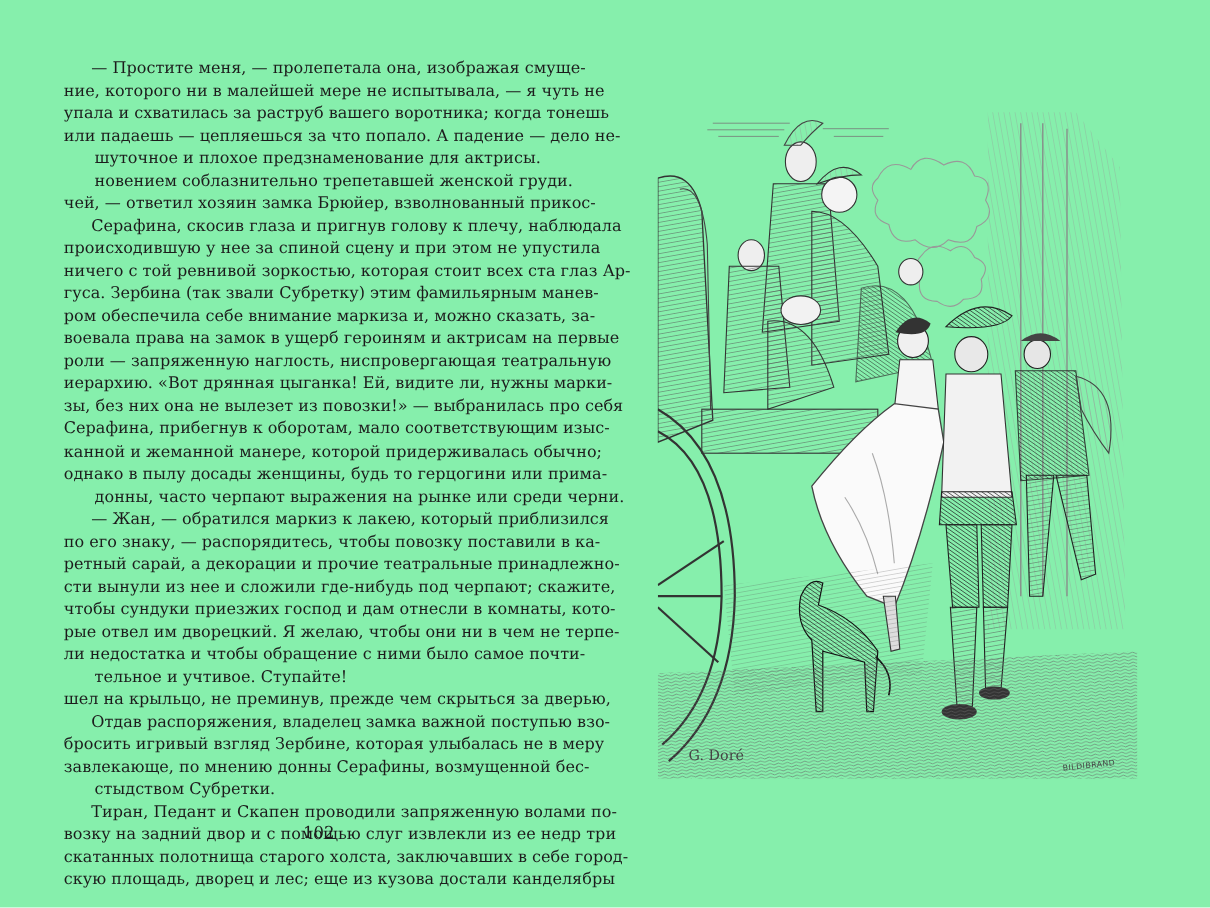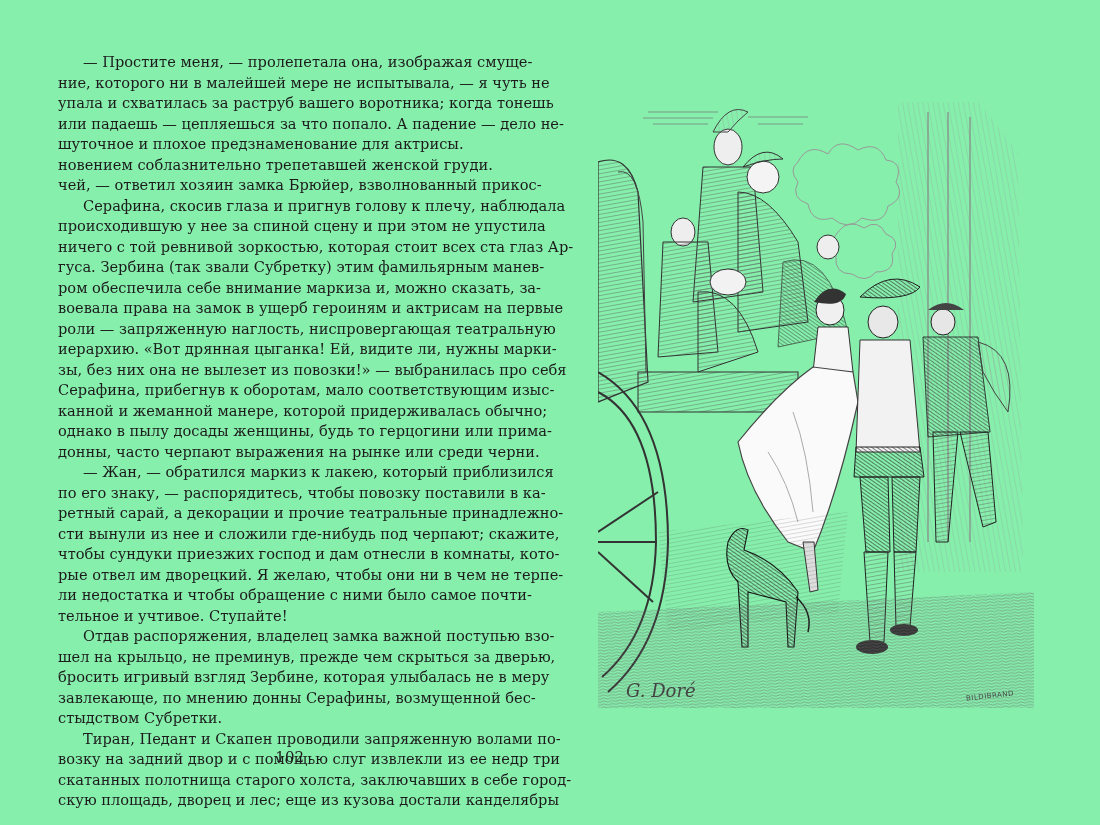--- a/index.html
+++ b/index.html
@@ -5,31 +5,31 @@
   html, body { margin: 0; padding: 0; background: #ffffff; }
   body { width: 1100px; height: 825px; position: relative; overflow: hidden; }
   .spread { position: absolute; inset: 0; background: #86efac; }
   .page-left {
     position: absolute; left: 58px; top: 52px; width: 412px;
     font-family: "DejaVu Serif", "Liberation Serif", serif;
     color: #1c1c1c; font-size: 14.6px; line-height: 20.5px;
   }
   .line { display: block; white-space: nowrap; text-align: justify; text-align-last: justify; height: 20.5px; overflow: visible; }
   .line.indent { padding-left: 25px; }
-  .line.last { text-align-last: left; }
+  .line.last { text-align-last: left; margin-left: 28px; }
   .folio {
     position: absolute; left: 244px; top: 748px; width: 60px; text-align: right;
     font-family: "DejaVu Serif", "Liberation Serif", serif; font-size: 15px; color: #1c1c1c;
   }
   .plate {
     position: absolute; left: 598px; top: 72px; width: 436px; height: 636px;
   }
   .plate svg { width: 100%; height: 100%; display: block; }
   .sig { position: absolute; font-family: "DejaVu Serif", serif; color: #444; }
-  .sig-dore { left: 626px; top: 680px; font-size: 18px; font-style: italic; }
+  .sig-dore { left: 626px; top: 680px; font-size: 13px; }
   .sig-engr { left: 966px; top: 692px; font-size: 7px; letter-spacing: 0.5px; font-family: "DejaVu Sans", sans-serif; transform: rotate(-6deg); }
 </style>
 </head>
 <body>
 
 <div class="spread">
 
   <div class="page-left" id="text-block">
       <span class="line indent">— Простите меня, — пролепетала она, изображая смуще-</span>
       <span class="line">ние, которого ни в малейшей мере не испытывала, — я чуть не</span>
@@ -52,22 +52,22 @@
       <span class="line">однако в пылу досады женщины, будь то герцогини или прима-</span>
       <span class="line last">донны, часто черпают выражения на рынке или среди черни.</span>
       <span class="line indent">— Жан, — обратился маркиз к лакею, который приблизился</span>
       <span class="line">по его знаку, — распорядитесь, чтобы повозку поставили в ка-</span>
       <span class="line">ретный сарай, а декорации и прочие театральные принадлежно-</span>
       <span class="line">сти вынули из нее и сложили где-нибудь под черпают; скажите,</span>
       <span class="line">чтобы сундуки приезжих господ и дам отнесли в комнаты, кото-</span>
       <span class="line">рые отвел им дворецкий. Я желаю, чтобы они ни в чем не терпе-</span>
       <span class="line">ли недостатка и чтобы обращение с ними было самое почти-</span>
       <span class="line last">тельное и учтивое. Ступайте!</span>
+      <span class="line">шел на крыльцо, не преминув, прежде чем скрыться за дверью,</span>
       <span class="line indent">Отдав распоряжения, владелец замка важной поступью взо-</span>
-      <span class="line">шел на крыльцо, не преминув, прежде чем скрыться за дверью,</span>
       <span class="line">бросить игривый взгляд Зербине, которая улыбалась не в меру</span>
       <span class="line">завлекающе, по мнению донны Серафины, возмущенной бес-</span>
       <span class="line last">стыдством Субретки.</span>
       <span class="line indent">Тиран, Педант и Скапен проводили запряженную волами по-</span>
       <span class="line">возку на задний двор и с помощью слуг извлекли из ее недр три</span>
       <span class="line">скатанных полотнища старого холста, заключавших в себе город-</span>
       <span class="line">скую площадь, дворец и лес; еще из кузова достали канделябры</span>
     </div>
 
   <div class="folio">102</div>

